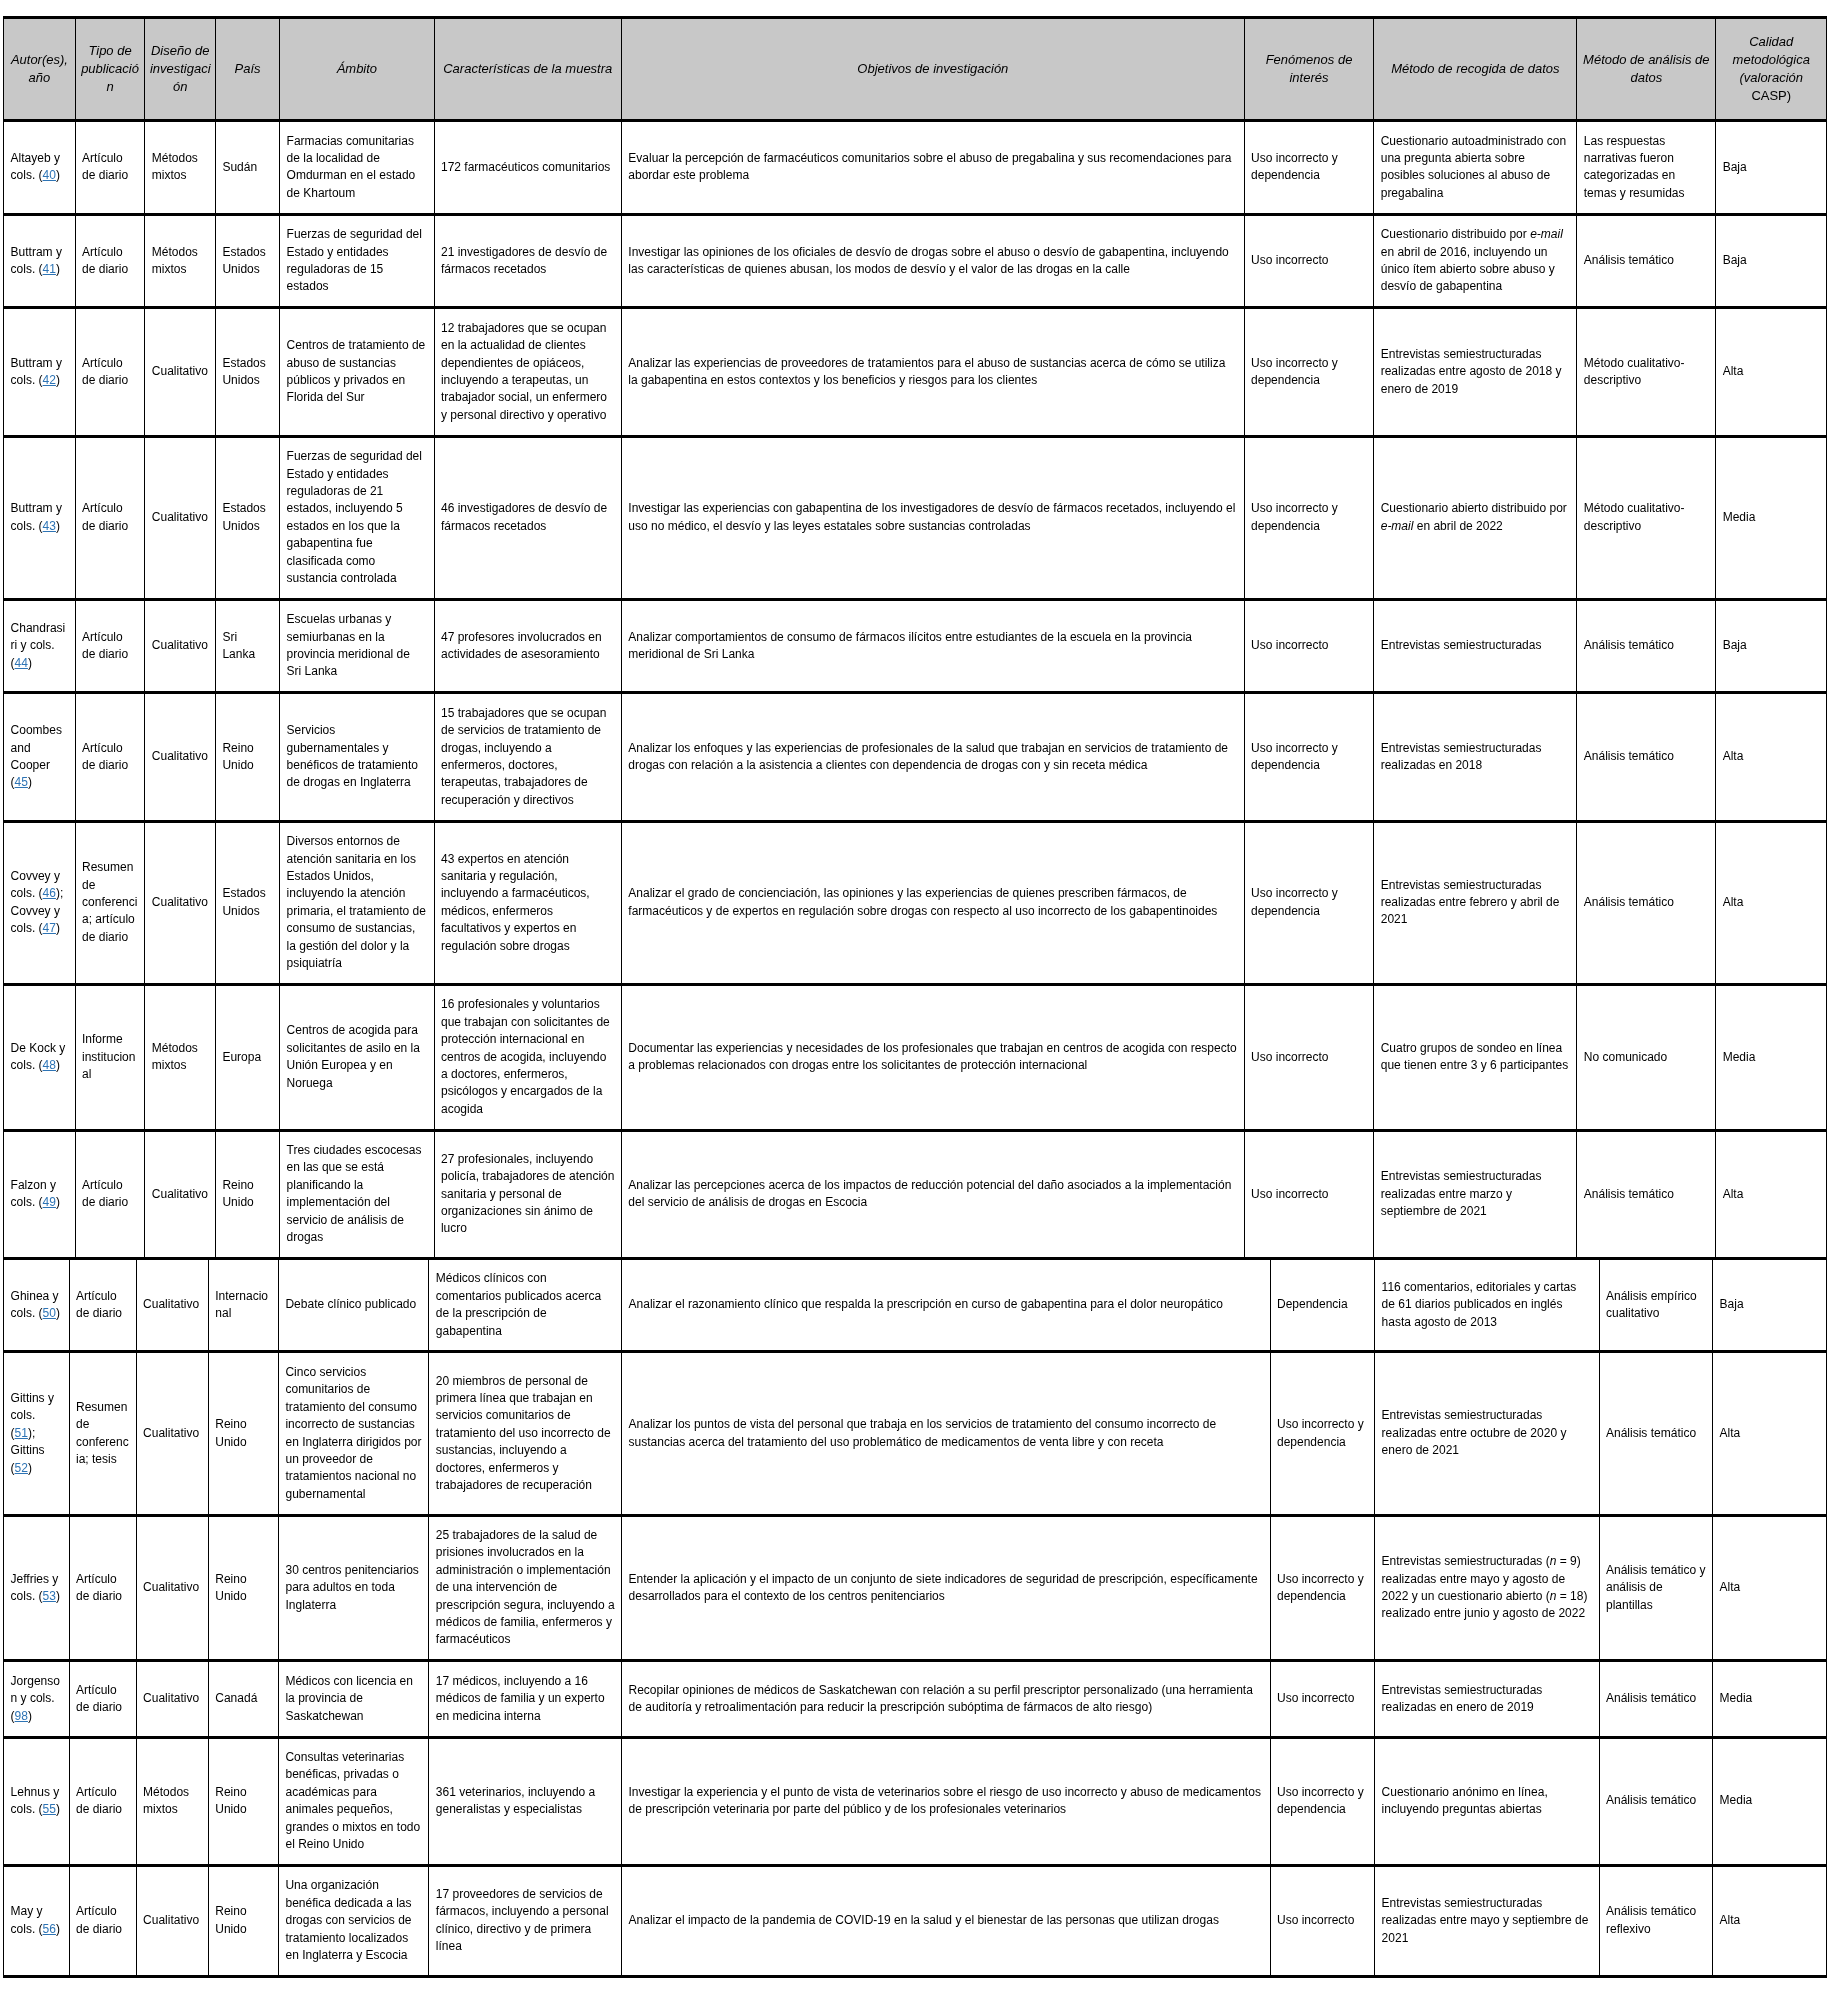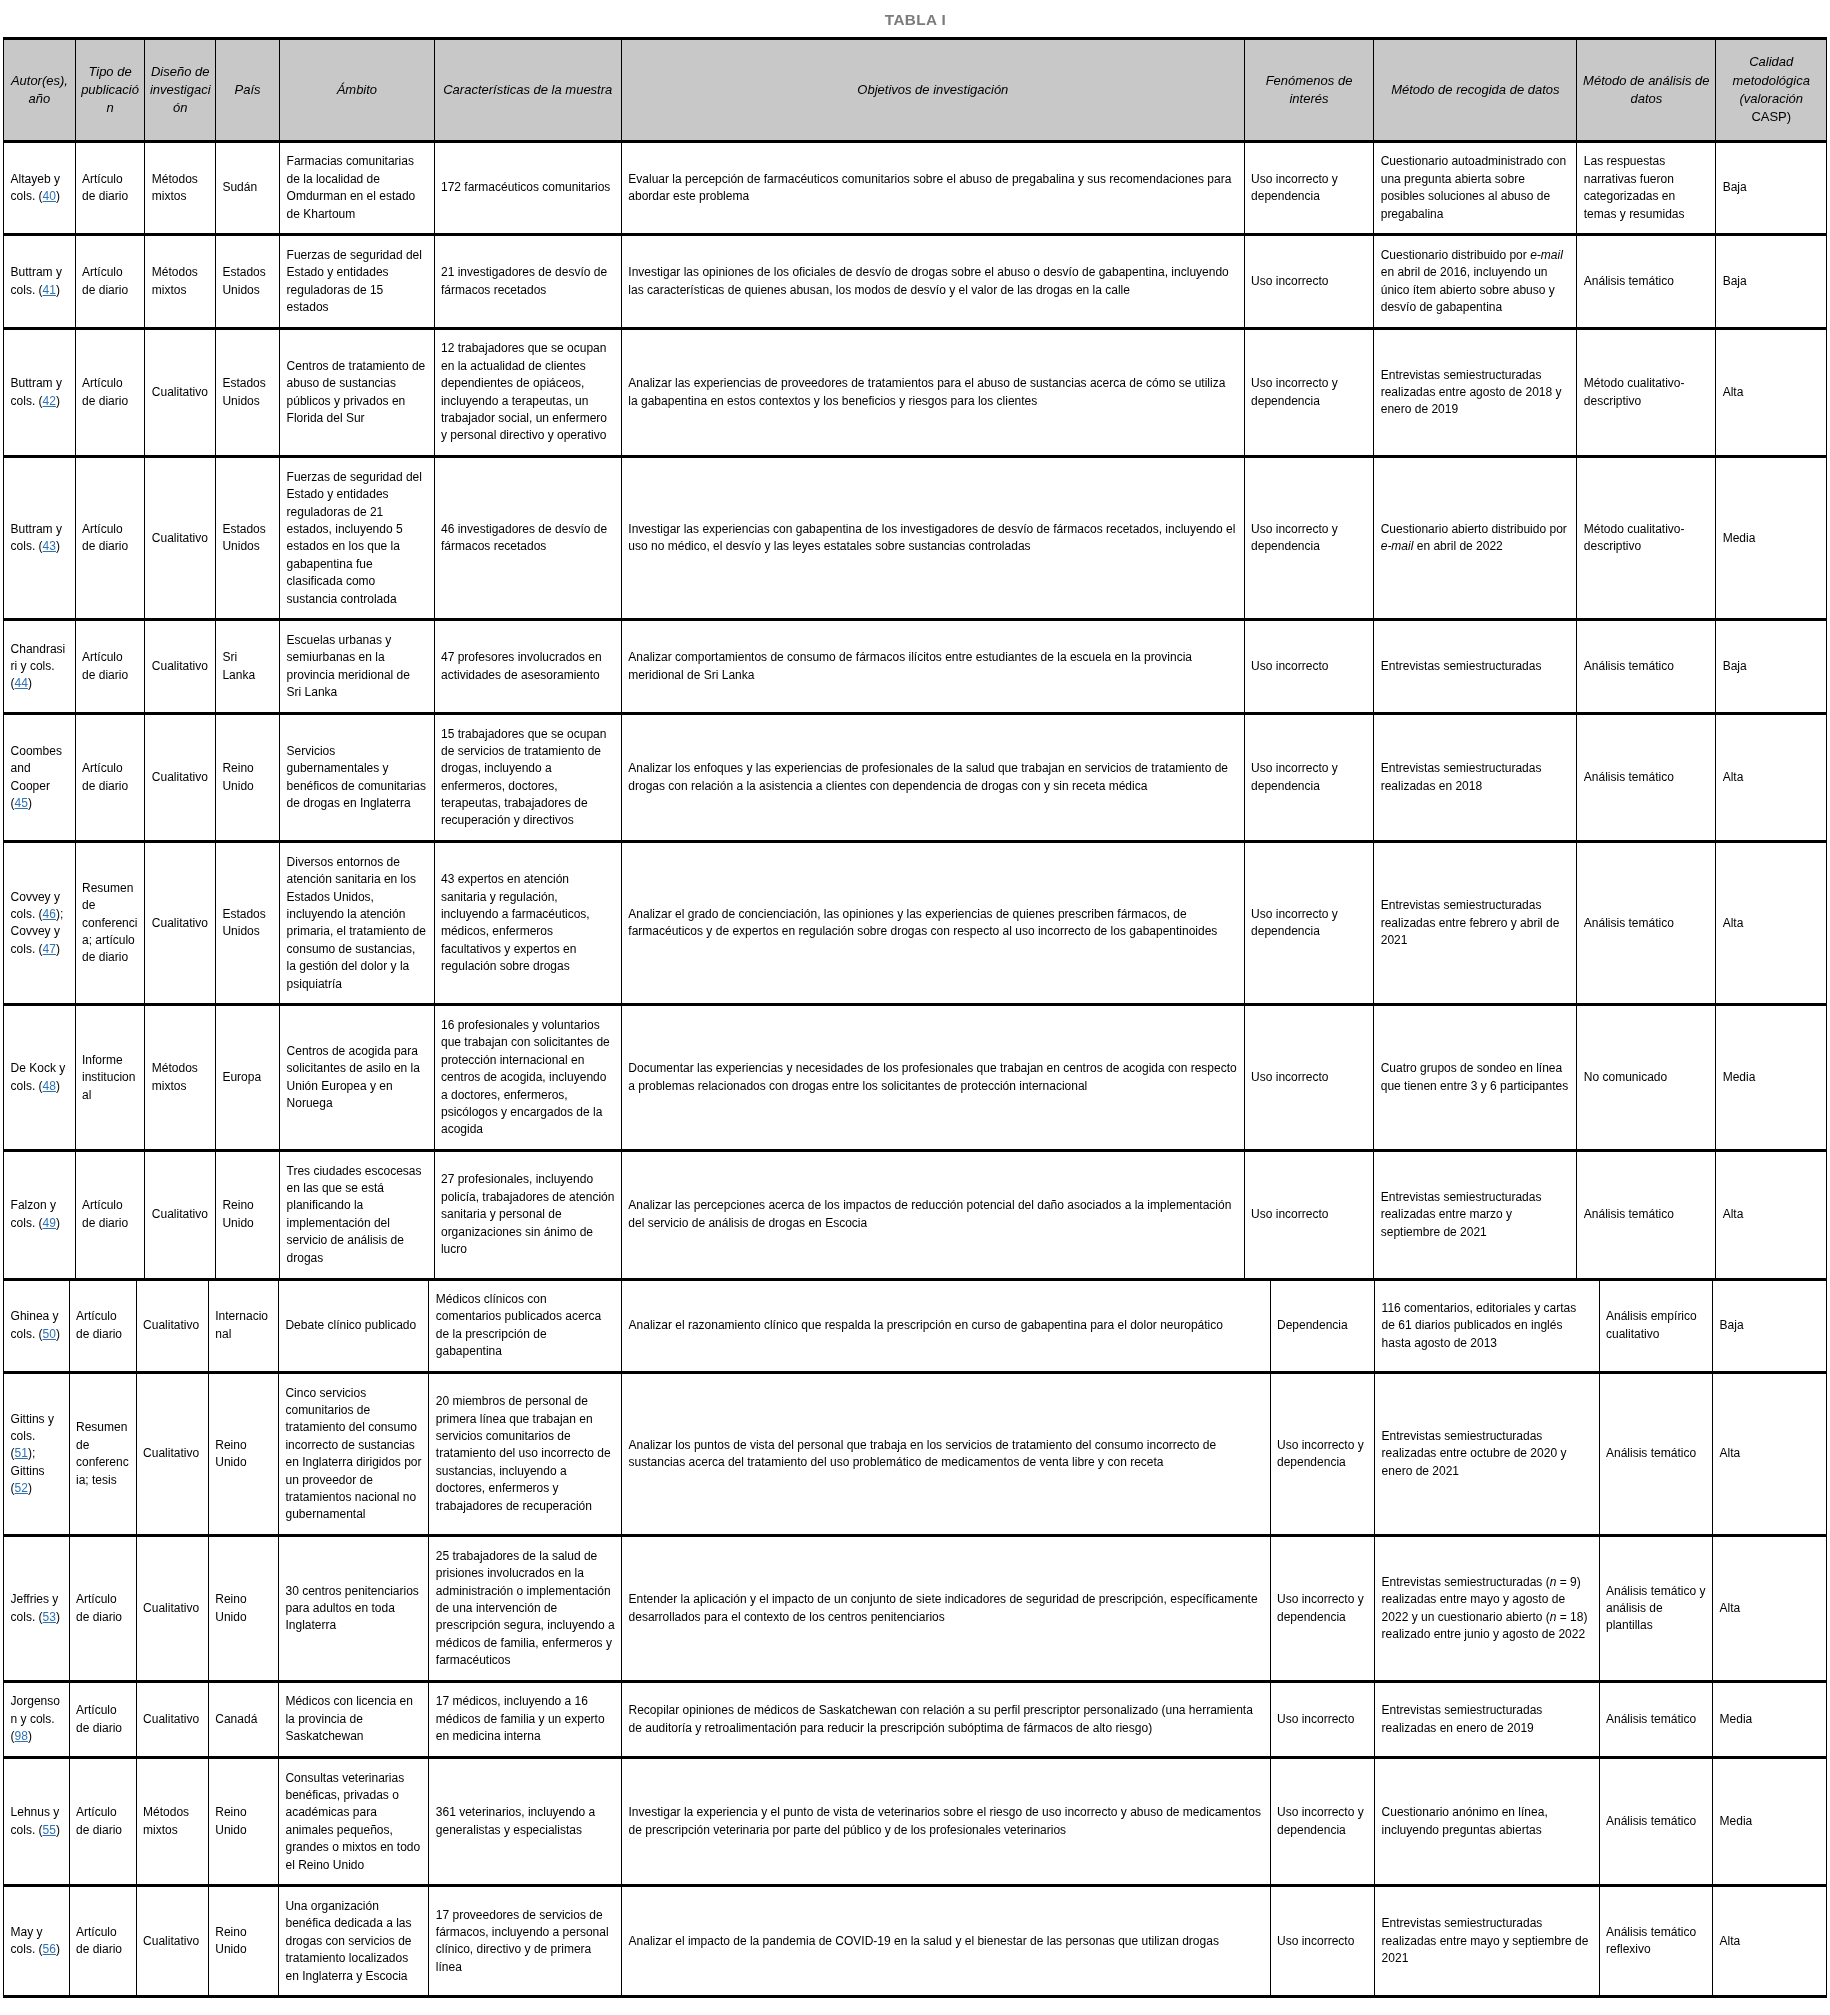--- a/index.html
+++ b/index.html
@@ -44,21 +44,20 @@
     background:#fff;
   }
   table.t2 tr:first-child td { border-top-width:0; }
   a.ref { color:var(--link); text-decoration:underline; cursor:pointer; }
   i { font-style:italic; }
 </style>
 </head>
 <body>
 
 <div class="title-block">
-  <div class="title">TABLA I</div>
 </div>
 
 <div class="table-wrap">
 
   <table class="t1">
     <colgroup>
       <col style="width:3.92%">
         <col style="width:3.83%">
         <col style="width:3.87%">
         <col style="width:3.52%">
@@ -149,21 +148,21 @@
           <td>Uso incorrecto</td>
           <td>Entrevistas semiestructuradas</td>
           <td>Análisis temático</td>
           <td>Baja</td>
         </tr>
         <tr>
           <td>Coombes and Cooper (<a href="#" class="ref">45</a>)</td>
           <td>Artículo de diario</td>
           <td>Cualitativo</td>
           <td>Reino Unido</td>
-          <td>Servicios gubernamentales y benéficos de comunitarias de drogas en Inglaterra</td>
+          <td>Servicios gubernamentales y benéficos de tratamiento de drogas en Inglaterra</td>
           <td>15 trabajadores que se ocupan de servicios de tratamiento de drogas, incluyendo a enfermeros, doctores, terapeutas, trabajadores de recuperación y directivos</td>
           <td>Analizar los enfoques y las experiencias de profesionales de la salud que trabajan en servicios de tratamiento de drogas con relación a la asistencia a clientes con dependencia de drogas con y sin receta médica</td>
           <td>Uso incorrecto y dependencia</td>
           <td>Entrevistas semiestructuradas realizadas en 2018</td>
           <td>Análisis temático</td>
           <td>Alta</td>
         </tr>
         <tr>
           <td>Covvey y cols. (<a href="#" class="ref">46</a>); Covvey y cols. (<a href="#" class="ref">47</a>)</td>
           <td>Resumen de conferencia; artículo de diario</td>

